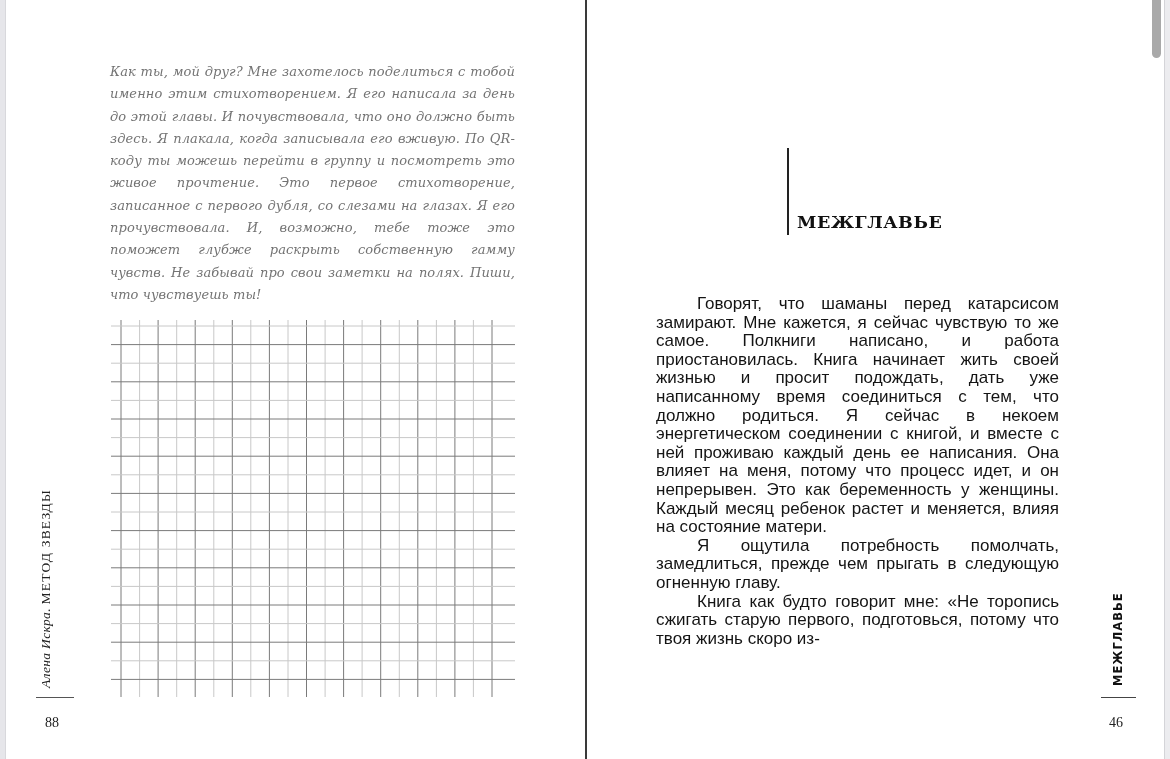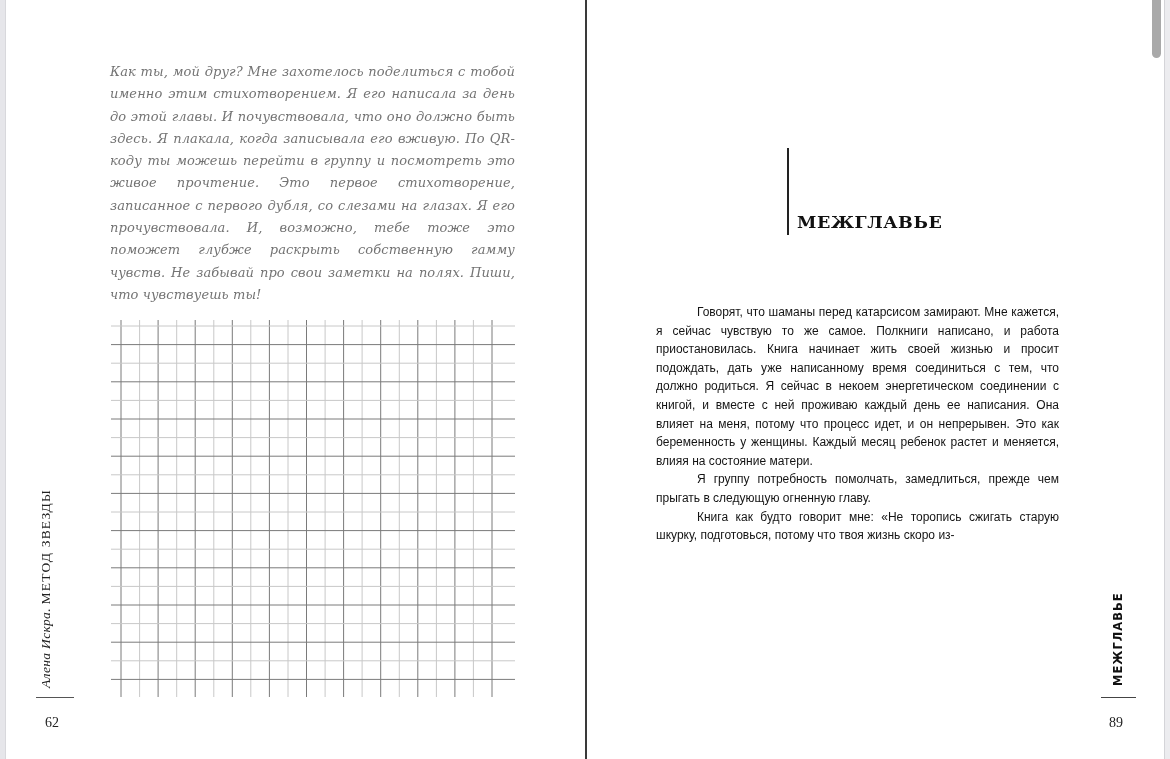--- a/index.html
+++ b/index.html
@@ -34,22 +34,22 @@
   .folio-left { left: 45px; top: 715px; }
   .folio-right { left: 1109px; top: 715px; }
 
   
   .chapter-rule { position: absolute; left: 787px; top: 148px; width: 1.5px; height: 87px; background: #222; }
   .chapter-title {
     position: absolute; left: 797px; top: 212px;
     font-family: "DejaVu Serif", serif; font-weight: bold; font-size: 17.5px; letter-spacing: 0.6px; color: #111;
   }
   .body-text {
-    position: absolute; left: 656px; top: 303px; width: 403px;
-    font-family: "Liberation Sans", sans-serif; font-size: 12px; line-height: 18.6px;
+    position: absolute; left: 656px; top: 295px; width: 403px;
+    font-family: "Liberation Sans", sans-serif; font-size: 17px; line-height: 18.6px;
     text-align: justify; color: #141414;
   }
   .body-text p { margin: 0; text-indent: 41px; }
   .running-head-right {
     position: absolute; left: 1111px; top: 686px;
     transform: rotate(-90deg); transform-origin: 0 0;
     white-space: nowrap; font-family: "DejaVu Sans", sans-serif; font-weight: bold; font-size: 11.5px; letter-spacing: 1px; color: #111;
   }
   .rule-right { position: absolute; left: 1101px; top: 697px; width: 35px; height: 1px; background: #444; }
 </style>
@@ -105,34 +105,34 @@
       <line x1="111" x2="515" y1="642.2" y2="642.2" stroke="#7a7a7a" stroke-width="1"></line>
       <line x1="111" x2="515" y1="660.8" y2="660.8" stroke="#c8c8c8" stroke-width="1"></line>
       <line x1="111" x2="515" y1="679.4" y2="679.4" stroke="#7a7a7a" stroke-width="1"></line>
     </svg>
 
   <div class="running-head-left">
     <span class="author">Алена Искра.</span>
     <span class="title">МЕТОД ЗВЕЗДЫ</span>
   </div>
   <div class="rule-left"></div>
-  <div class="folio folio-left">62</div>
+  <div class="folio folio-left">88</div>
 </div>
 
 <div class="spine"></div>
 
 <div>
   <div class="chapter-rule"></div>
   <div class="chapter-title">МЕЖГЛАВЬЕ</div>
 
   <div class="body-text">
     <p>Говорят, что шаманы перед катарсисом замирают. Мне кажется, я сейчас чувствую то же самое. Полкниги написано, и работа приостановилась. Книга начинает жить своей жизнью и просит подождать, дать уже написанному время соединиться с тем, что должно родиться. Я сейчас в некоем энергетическом соединении с книгой, и вместе с ней проживаю каждый день ее написания. Она влияет на меня, потому что процесс идет, и он непрерывен. Это как беременность у женщины. Каждый месяц ребенок растет и меняется, влияя на состояние матери.</p>
-    <p>Я группу потребность помолчать, замедлиться, прежде чем прыгать в следующую огненную главу.</p>
-    <p>Книга как будто говорит мне: «Не торопись сжигать старую шкурку, подготовься, потому что твоя жизнь скоро из-</p>
+    <p>Я ощутила потребность помолчать, замедлиться, прежде чем прыгать в следующую огненную главу.</p>
+    <p>Книга как будто говорит мне: «Не торопись сжигать старую первого, подготовься, потому что твоя жизнь скоро из-</p>
   </div>
 
   <div class="running-head-right">МЕЖГЛАВЬЕ</div>
   <div class="rule-right"></div>
-  <div class="folio folio-right">89</div>
+  <div class="folio folio-right">46</div>
 </div>
 
 <div class="right-edge"></div>
 <div class="scroll-thumb"></div>
 
 </body></html>

